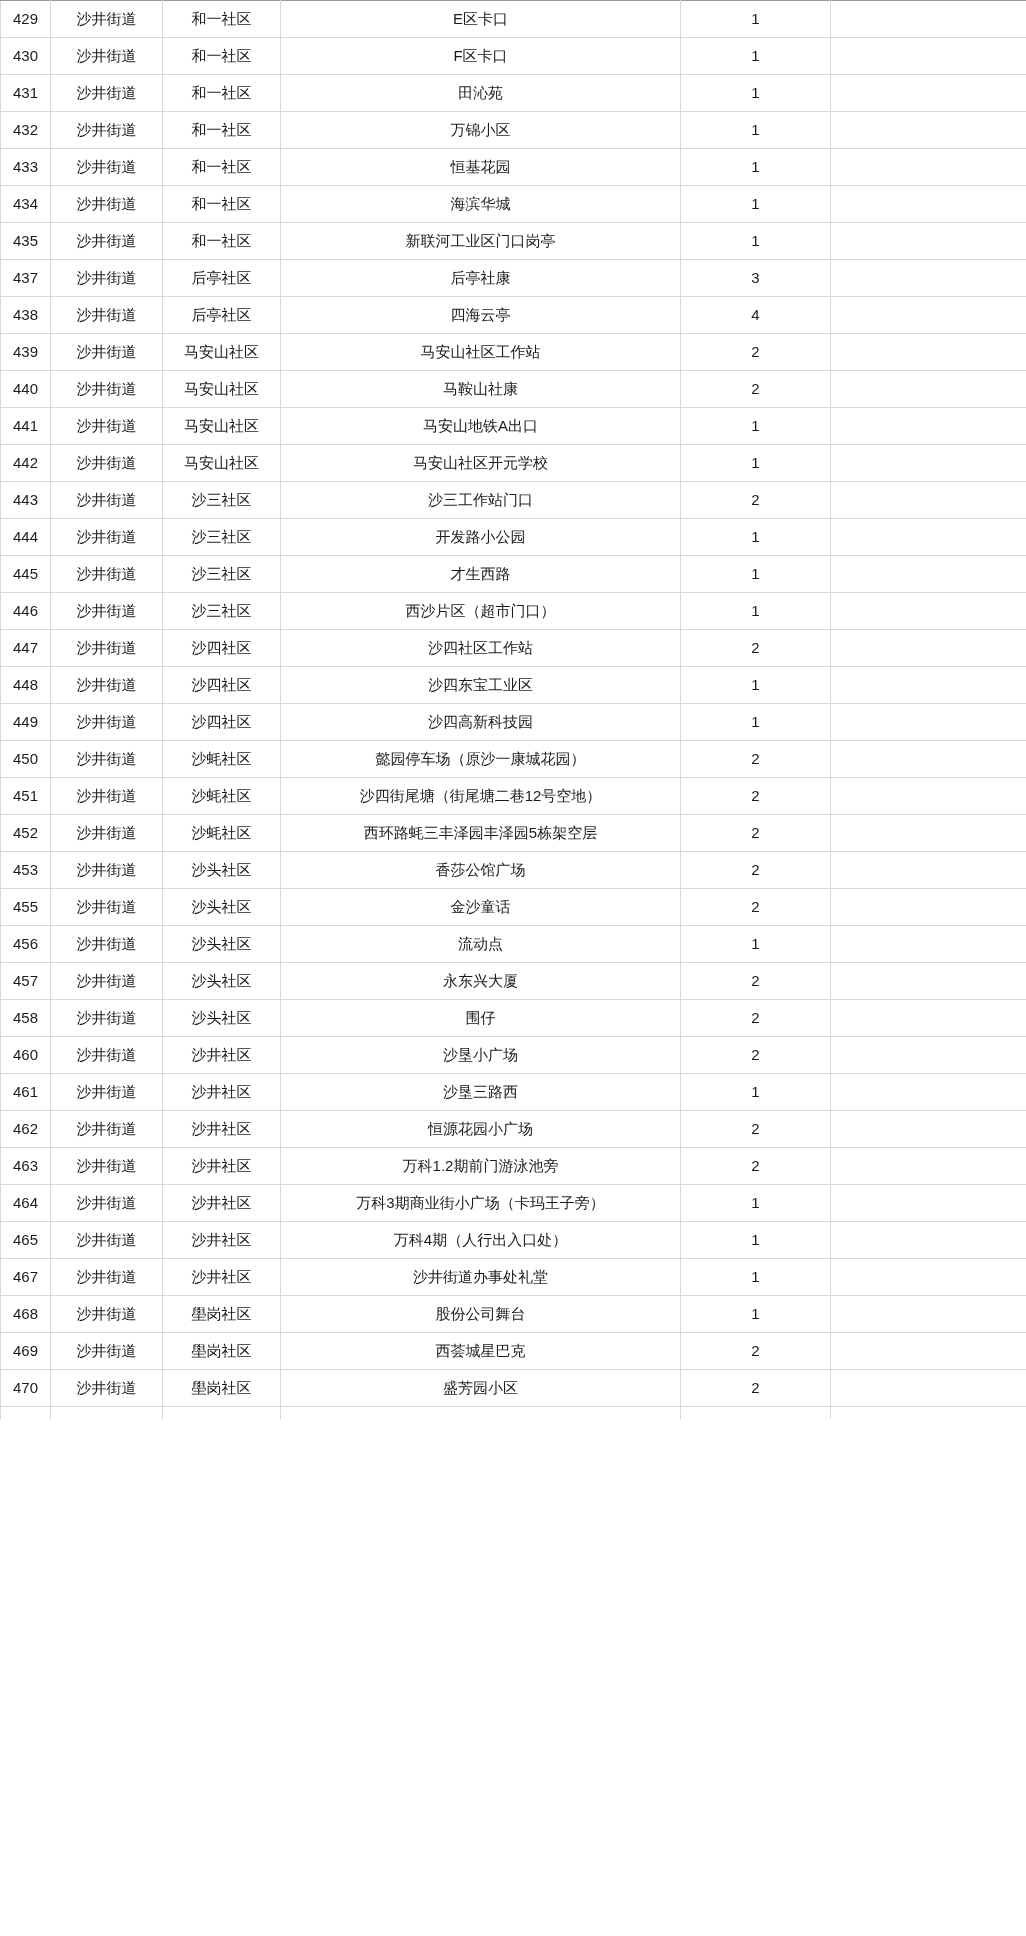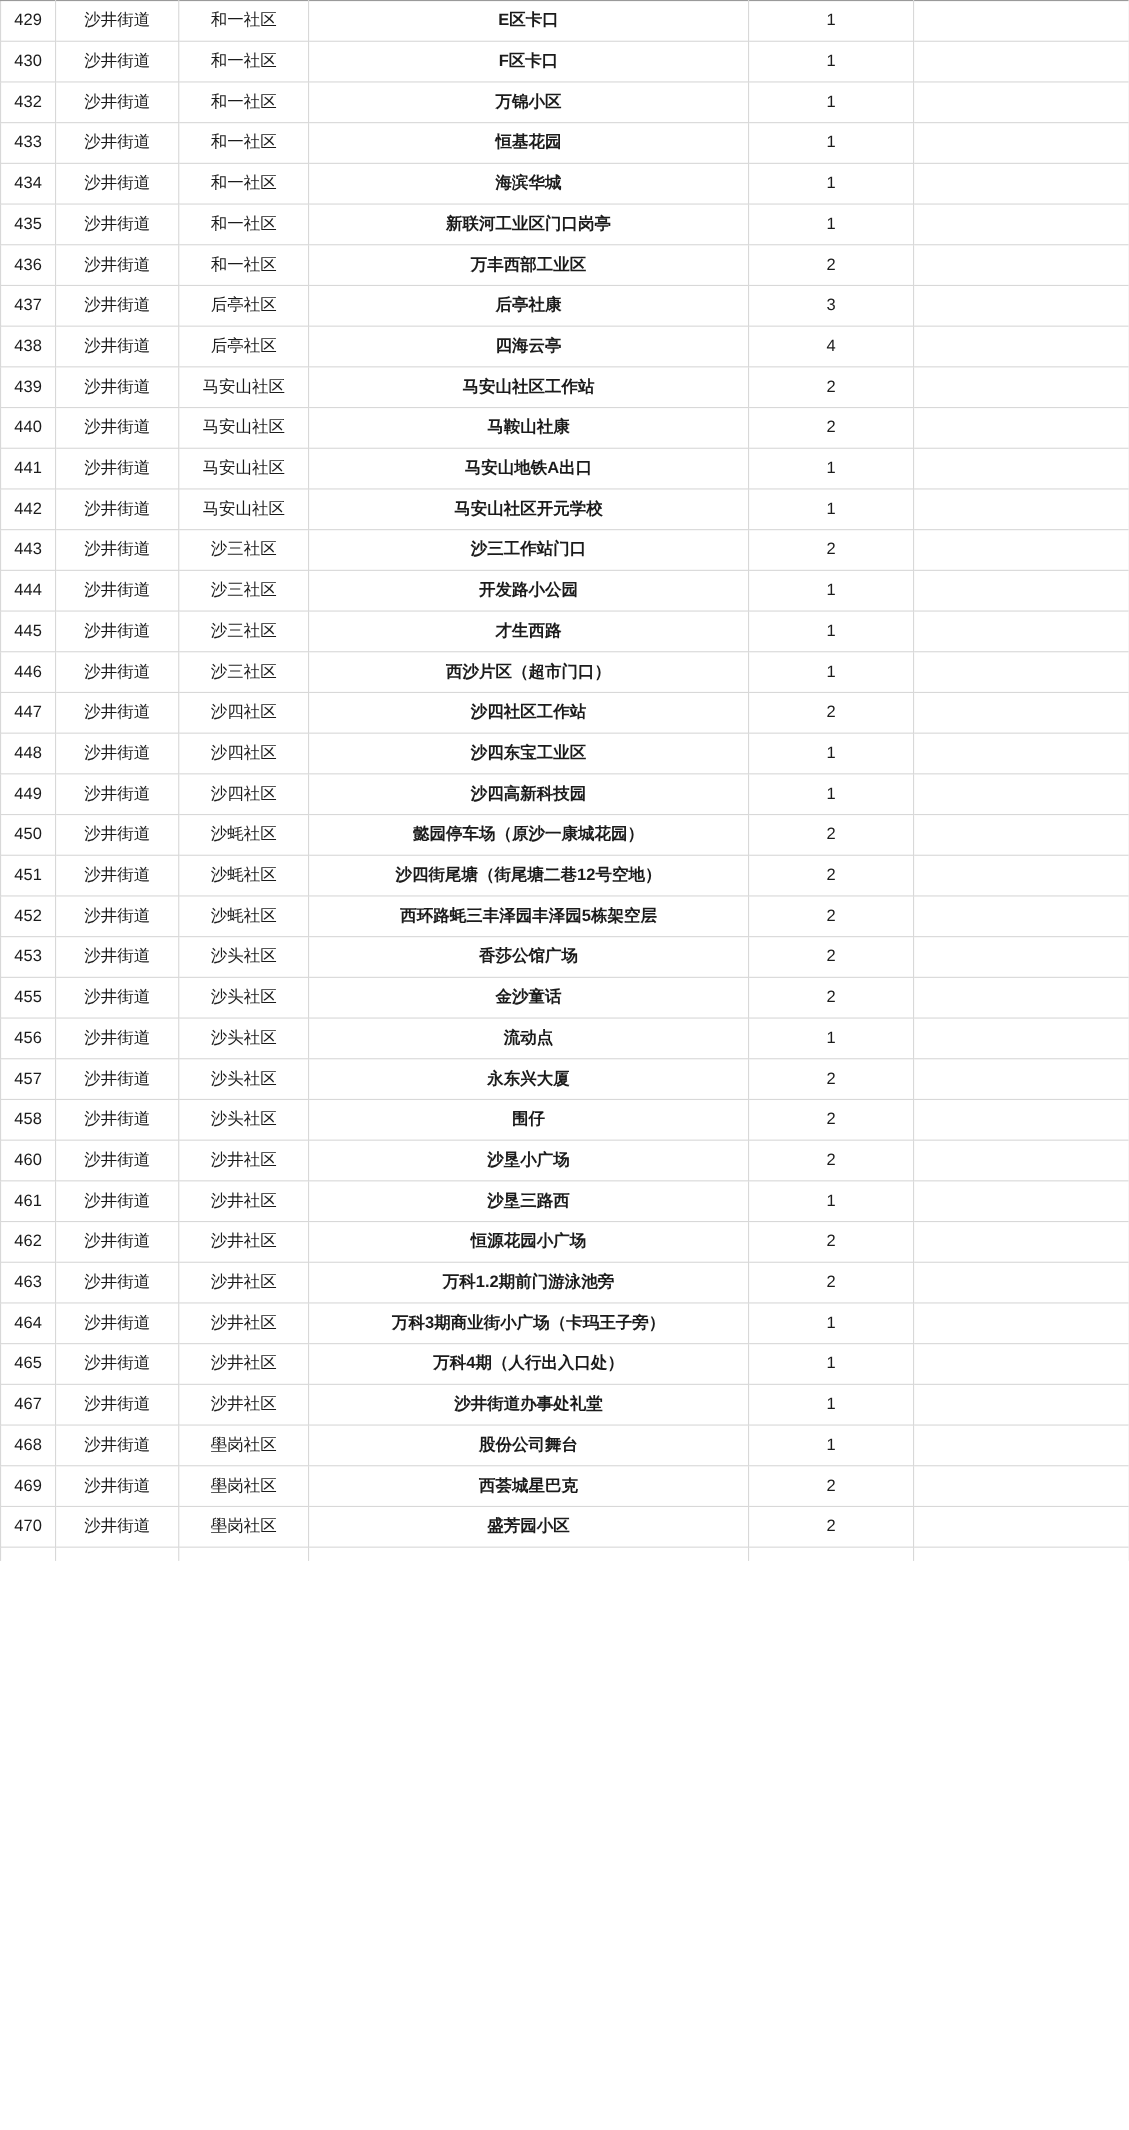--- a/index.html
+++ b/index.html
@@ -47,21 +47,20 @@
     border-top: 1px solid #9a9a9a;
   }
   td.cell-idx {
     font-size: 15px;
   }
   td.cell-street, td.cell-comm {
     font-size: 14px;
   }
   td.cell-site {
     font-size: 15px;
-    font-weight: bold;
   }
   td.cell-count {
     font-size: 15px;
   }
   td.cell-tail {
     border-right: none;
   }
   
   tr.row-clipped td {
     height: 12px;
@@ -93,20 +92,28 @@
         </tr>
         <tr>
           <td class="cell-idx">430</td>
           <td class="cell-street">沙井街道</td>
           <td class="cell-comm">和一社区</td>
           <td class="cell-site">F区卡口</td>
           <td class="cell-count">1</td>
           <td class="cell-tail"></td>
         </tr>
         <tr>
+          <td class="cell-idx">431</td>
+          <td class="cell-street">沙井街道</td>
+          <td class="cell-comm">和一社区</td>
+          <td class="cell-site">田沁苑</td>
+          <td class="cell-count">1</td>
+          <td class="cell-tail"></td>
+        </tr>
+        <tr>
           <td class="cell-idx">432</td>
           <td class="cell-street">沙井街道</td>
           <td class="cell-comm">和一社区</td>
           <td class="cell-site">万锦小区</td>
           <td class="cell-count">1</td>
           <td class="cell-tail"></td>
         </tr>
         <tr>
           <td class="cell-idx">433</td>
           <td class="cell-street">沙井街道</td>
@@ -122,28 +129,20 @@
           <td class="cell-site">海滨华城</td>
           <td class="cell-count">1</td>
           <td class="cell-tail"></td>
         </tr>
         <tr>
           <td class="cell-idx">435</td>
           <td class="cell-street">沙井街道</td>
           <td class="cell-comm">和一社区</td>
           <td class="cell-site">新联河工业区门口岗亭</td>
           <td class="cell-count">1</td>
-          <td class="cell-tail"></td>
-        </tr>
-        <tr>
-          <td class="cell-idx">436</td>
-          <td class="cell-street">沙井街道</td>
-          <td class="cell-comm">和一社区</td>
-          <td class="cell-site">万丰西部工业区</td>
-          <td class="cell-count">2</td>
           <td class="cell-tail"></td>
         </tr>
         <tr>
           <td class="cell-idx">437</td>
           <td class="cell-street">沙井街道</td>
           <td class="cell-comm">后亭社区</td>
           <td class="cell-site">后亭社康</td>
           <td class="cell-count">3</td>
           <td class="cell-tail"></td>
         </tr>

